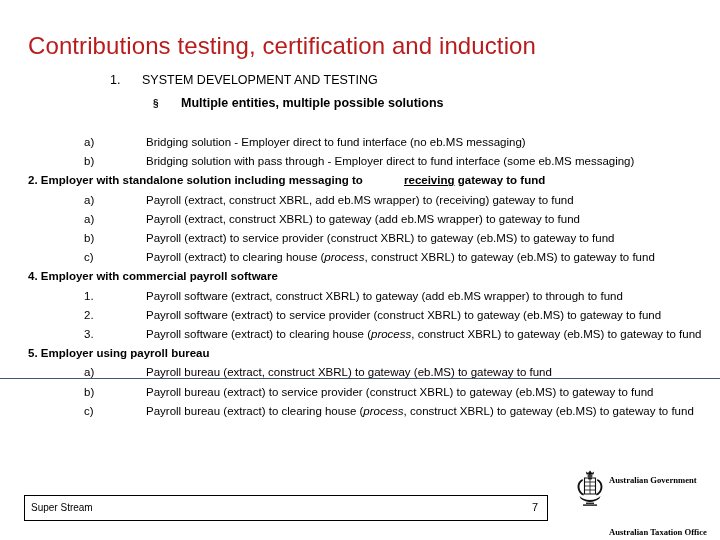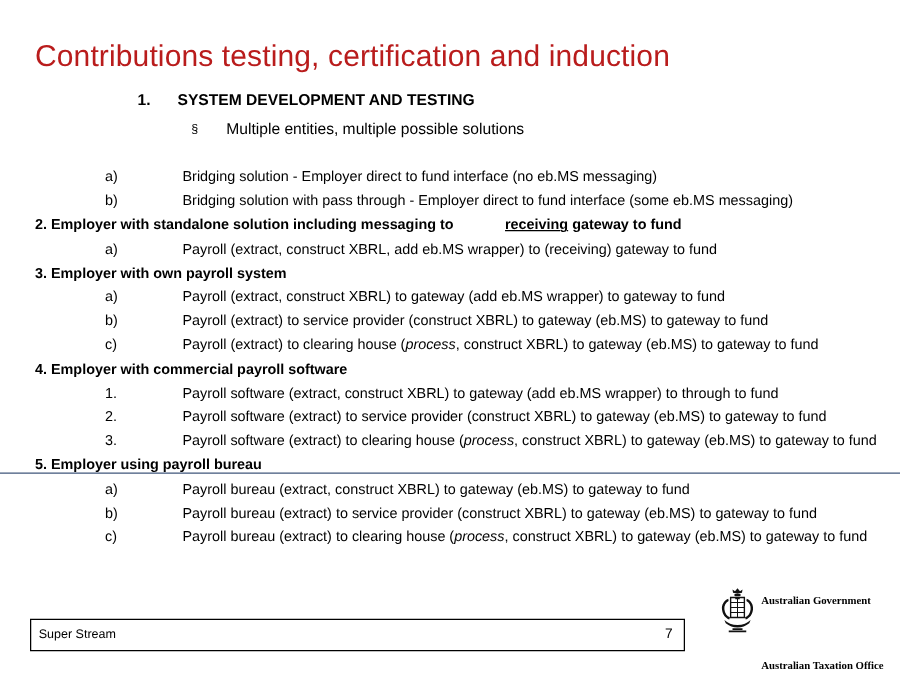--- a/index.html
+++ b/index.html
@@ -29,33 +29,33 @@
     font-weight: normal;
     letter-spacing: 0.1px;
     white-space: nowrap;
     margin-top: 12px;
   }
   .lvl1 {
     position: absolute;
     left: 110px;
     top: 73px;
     font-size: 12.5px;
-    font-weight: bold;
+    font-weight: normal;
     white-space: nowrap;
   }
   .lvl1 .num {
     display: inline-block;
     width: 32px;
   }
   .lvl2 {
     position: absolute;
     left: 153px;
     top: 96px;
     font-size: 12.5px;
-    font-weight: normal;
+    font-weight: bold;
     white-space: nowrap;
   }
   .lvl2 .bullet {
     display: inline-block;
     width: 28px;
     font-size: 10px;
     vertical-align: middle;
     color: #000;
   }
   .body {
@@ -178,21 +178,20 @@
       <span class="marker">b)</span><span class="stext">Bridging solution with pass through - Employer direct to fund interface (some eb.MS messaging)</span>
     </div>
 
     <div class="head">
       <span>2. Employer with standalone solution including messaging to </span><u class="ul">receiving</u><span> gateway to fund</span>
     </div>
     <div class="sub">
       <span class="marker">a)</span><span class="stext">Payroll (extract, construct XBRL, add eb.MS wrapper) to (receiving) gateway to fund</span>
     </div>
 
-    <div class="head">3. Employer with own payroll system</div>
     <div class="sub">
       <span class="marker">a)</span><span class="stext">Payroll (extract, construct XBRL) to gateway (add eb.MS wrapper) to gateway to fund</span>
     </div>
     <div class="sub">
       <span class="marker">b)</span><span class="stext">Payroll (extract) to service provider (construct XBRL) to gateway (eb.MS) to gateway to fund</span>
     </div>
     <div class="sub">
       <span class="marker">c)</span><span class="stext">Payroll (extract) to clearing house (<em class="it">process</em>, construct XBRL) to gateway (eb.MS) to gateway to fund</span>
     </div>
 

